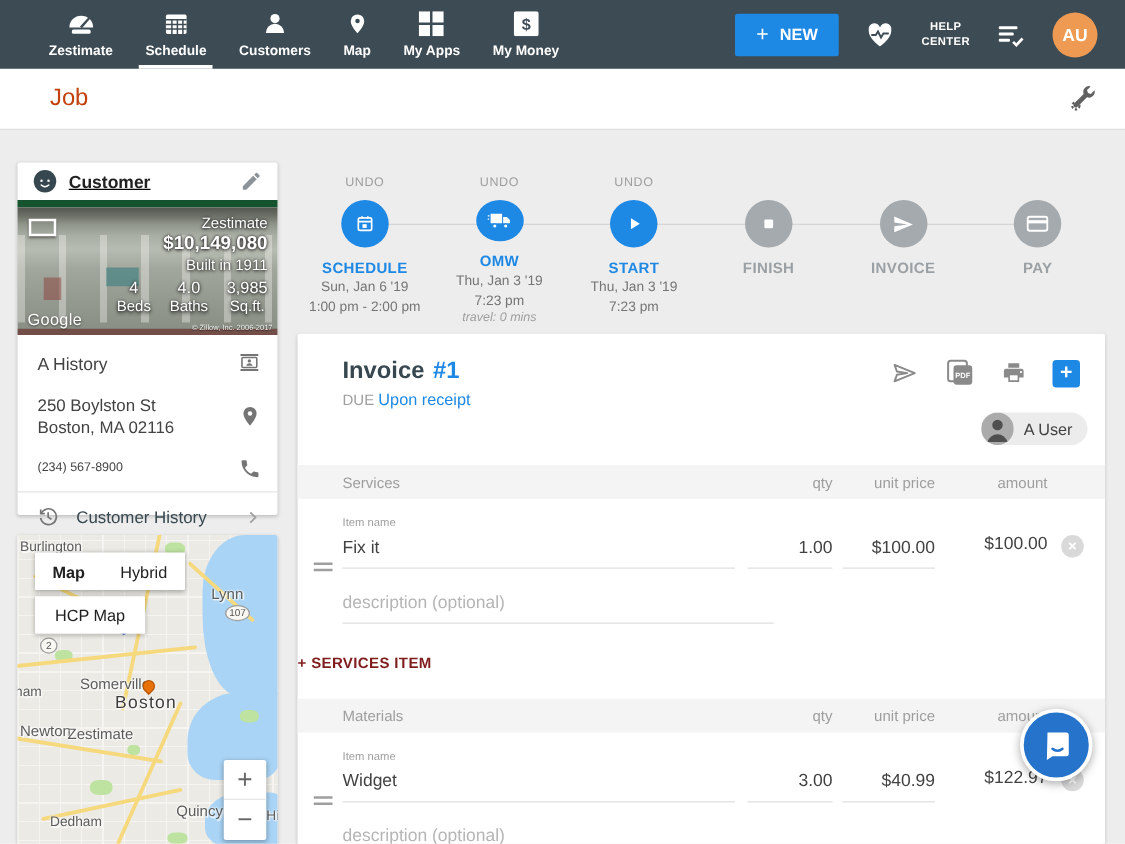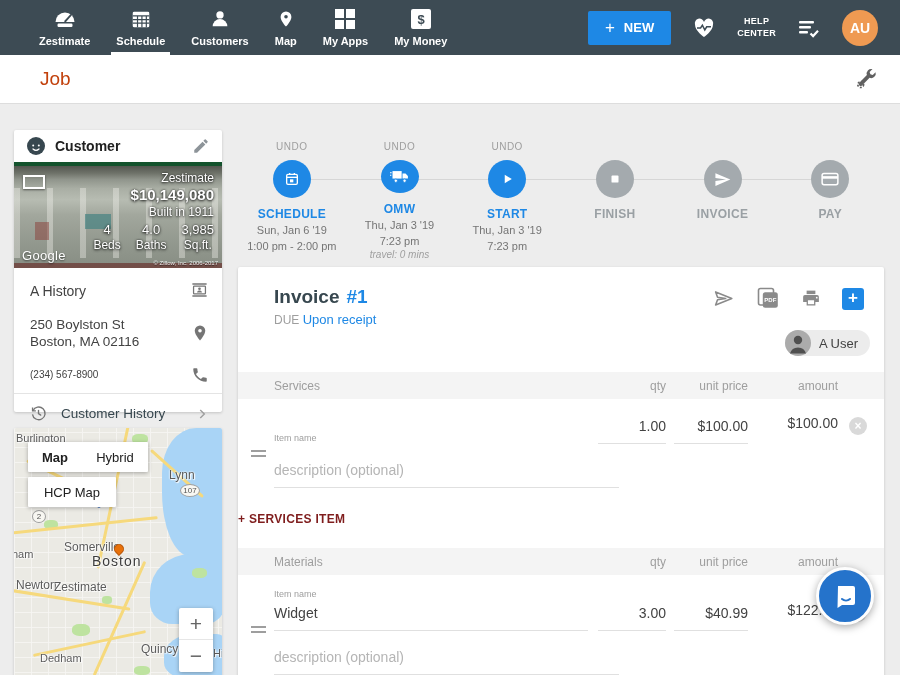--- a/index.html
+++ b/index.html
@@ -32,21 +32,21 @@
   .titlebar { position:absolute; left:0; top:55px; width:900px; height:49px; background:#fff;
     border-bottom:1px solid #DDDDDD; display:flex; align-items:center; z-index:10; }
   .page-title { font-size:19px; color:#c2410c; margin-left:40px; }
   .titlebar .tools { margin-left:auto; margin-right:22px; cursor:pointer; display:flex; }
   
   .card { position:absolute; background:#fff; border-radius:2px;
     box-shadow:0 1px 3px rgba(0,0,0,.18); }
   
   .customer-card { left:14px; top:130px; width:208px; height:282px; }
   .cust-header { height:36px; display:flex; align-items:center; padding:0 12px;
-    border-bottom:4px solid #14532d; }
+    border-bottom:6px solid #14532d;text-decoration:underline; }
   .cust-header .title { font-size:14px; font-weight:700; color:#212121; margin-left:9px; }
   .cust-header .edit { margin-left:auto; cursor:pointer; display:flex; }
   .photo { position:relative; height:102px; overflow:hidden;
     background:
       linear-gradient(180deg,#53564f 0%,#6e7269 7%,#8f948b 13%,#a9aea4 22%,#b7bcb2 33%,#a2a79d 48%,#949a90 72%,#878d83 100%); }
   .photo .cols { position:absolute; left:0; right:0; top:22%; bottom:10%;
     background:repeating-linear-gradient(90deg, rgba(244,243,238,.38) 0 6px, rgba(0,0,0,0) 6px 33px); }
   .photo .accent-a { position:absolute; left:34%; top:47%; width:26px; height:15px; background:#3f7f80; opacity:.65; }
   .photo .accent-b { position:absolute; left:10%; top:55%; width:14px; height:18px; background:#8a3e38; opacity:.5; }
   .photo .base { position:absolute; left:0; right:0; bottom:0; height:5px; background:#6e3f3a; opacity:.8; }
@@ -542,20 +542,21 @@
     </div>
   </div>
   <div class="line-item">
     <div class="drag">
         <i></i>
         <i></i>
       </div>
     <div class="igrid">
       <div class="col-name">
         <div class="mini-label">Item name</div>
+        <input class="fld" value="Fix it" style="">
       </div>
       <div class="col-qty"><input class="fld num" value="1.00" style=""></div>
       <div class="col-price"><input class="fld num" value="$100.00" style=""></div>
       <div class="col-amount amt">$100.00</div>
       <div class="col-del">
           <span class="delx">×</span>
         </div>
     </div>
     <div class="desc-row">
       <input class="fld" placeholder="description (optional)" style="">

